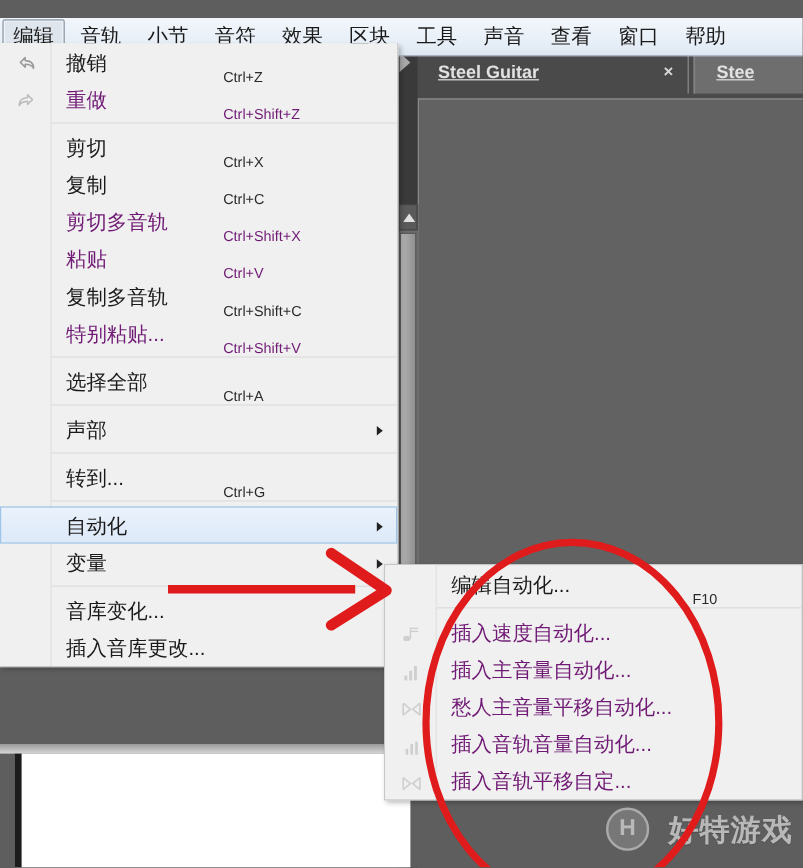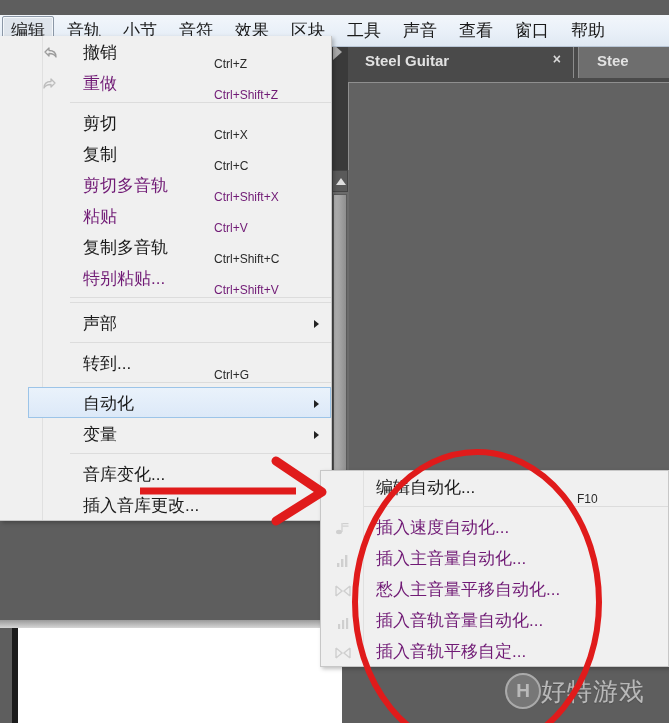--- a/index.html
+++ b/index.html
@@ -43,21 +43,21 @@
     position:absolute;left:332px;top:32px;width:337px;height:54px;
     background:#4a4a4a;
   }
   .tab{
     position:absolute;top:10px;height:36px;
     background:#4a4a4a;
     border:1px solid #8c8c8c;
     border-bottom:none;
     box-sizing:border-box;
     display:flex;align-items:center;
-    color:#e2e2e2;font-size:15px;font-weight:bold;
+    color:#e2e2e2;font-size:15px;font-weight:bold;text-decoration:underline;
   }
   .tab .tab-label{padding-left:18px;white-space:nowrap;}
   .tab .tab-close{
     position:absolute;right:12px;top:9px;
     font-size:14px;color:#d8d8d8;line-height:14px;
   }
   #tab0{left:14px;width:228px;}
   #tab1{left:246px;width:120px;background:#6e6e6e;}
   #canvasarea{
     position:absolute;left:348px;top:82px;width:321px;height:580px;
@@ -113,21 +113,20 @@
   }
   
   #editmenu{
     position:absolute;left:0;top:36px;width:332px;
     background:#f0f0f0;
     border:1px solid #c7c7c7;
     border-left:none;border-top:none;
     box-sizing:border-box;
     z-index:40;
     box-shadow:2px 2px 4px rgba(0,0,0,.25);
-    padding-left:28px;
   }
   #editmenu .gutter{
     position:absolute;left:0;top:0;width:42px;height:100%;
     background:#f0f0f0;border-right:1px solid #e0e0e0;
   }
   .mi{
     position:relative;height:31px;line-height:31px;
     padding-left:42px;
     font-size:17px;color:#1a1a1a;
     white-space:nowrap;
@@ -181,21 +180,21 @@
     z-index:55;opacity:.62;
   }
   #wm-badge{
     width:36px;height:36px;border-radius:50%;
     border:2px solid #d9d9d9;background:rgba(255,255,255,.25);
     color:#f2f2f2;font-size:19px;font-weight:bold;
     display:flex;align-items:center;justify-content:center;
     box-sizing:border-box;
   }
   #wm-text{
-    margin-left:0;color:#f0f0f0;font-size:25px;font-weight:normal;
+    margin-left:16px;color:#f0f0f0;font-size:25px;font-weight:bold;
     letter-spacing:1px;text-shadow:0 1px 1px rgba(0,0,0,.3);
   }
 </style>
 </head>
 <body>
 
 <div id="workspace"></div>
 
 <div id="tabstrip">
   <div class="tab" id="tab0">
@@ -281,20 +280,24 @@
     <span class="lbl">复制多音轨</span>
     <span class="acc">Ctrl+Shift+C</span>
   </div>
   <div class="mi disabled">
     <span class="lbl">特别粘贴...</span>
     <span class="acc">Ctrl+Shift+V</span>
   </div>
 
   <div class="sep"></div>
 
+  <div class="mi">
+    <span class="lbl">选择全部</span>
+    <span class="acc">Ctrl+A</span>
+  </div>
 
   <div class="sep"></div>
 
   <div class="mi">
     <span class="lbl">声部</span>
     <span class="sub-arrow"></span>
   </div>
 
   <div class="sep"></div>
 

